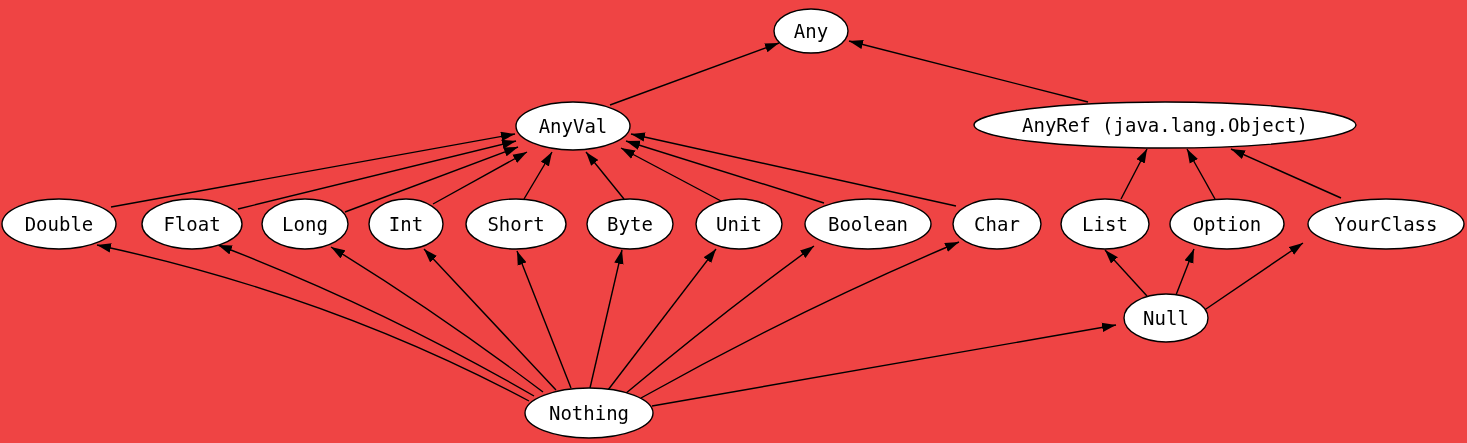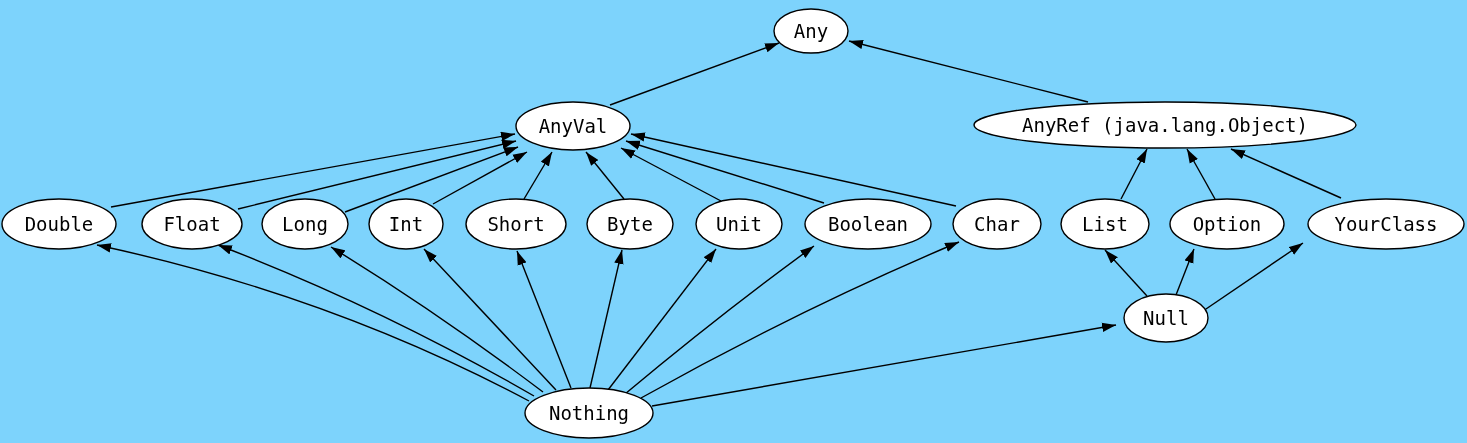--- a/index.html
+++ b/index.html
@@ -1,18 +1,18 @@
 <!DOCTYPE html>
 <html><head>
 <meta charset="utf-8">
 <title>Diagram</title>
 <style>
   html,body{margin:0;padding:0;background:#ffffff;}
   .diagram-wrap{
-    width:1467px;height:443px;overflow:hidden;background:#7dd3fc;position:relative;
+    width:1467px;height:443px;overflow:hidden;background:#ef4444;position:relative;
   }
   svg{display:block;}
   svg text{
     font-family:"DejaVu Sans Mono","Liberation Mono",monospace;
     font-size:19px;
   }
   .node-ellipse{fill:#ffffff;stroke-width:1.4;}
   .edge-path{fill:none;stroke-width:1.4;}
 </style>
 </head>

